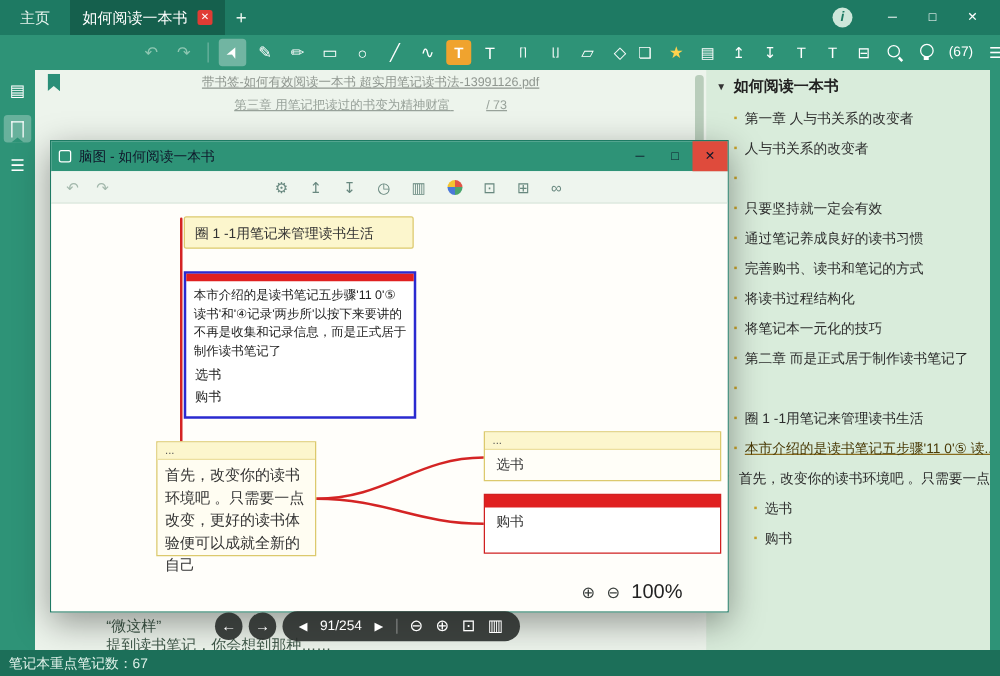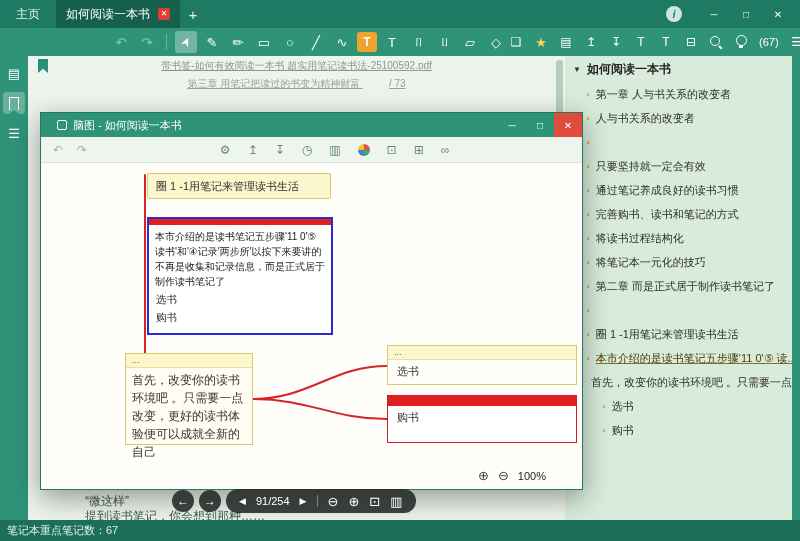--- a/index.html
+++ b/index.html
@@ -63,21 +63,21 @@
 .s-tri{font-size:8px;color:#333;font-weight:normal}
 .s-row{display:flex;align-items:center;gap:6px;height:24px;padding-left:22px;font-size:11px;color:#2d2d2d;white-space:nowrap;overflow:hidden}
 .s-row .s-bullet{font-size:8px;color:#c9a227;flex:0 0 auto}
 .s-row.indent{padding-left:38px}
 .s-row.sel .s-label{text-decoration:underline;text-decoration-color:#8a6d1f;color:#4a3b08}
 .s-row.expand{padding-left:12px}
 .sidescroll{position:absolute;left:792px;top:56px;width:8px;height:464px;background:#2e9377}
 
 
 .mmwin{position:absolute;left:40px;top:112px;width:543px;height:378px;background:#fff;border:1px solid #1e7a63;box-shadow:0 8px 26px rgba(0,0,0,.38);z-index:40}
-.mm-titlebar{height:24px;background:#2e9377;display:flex;align-items:center;color:#ffffff;padding-left:16px}
+.mm-titlebar{height:24px;background:#2e9377;display:flex;align-items:center;color:#0f172a;padding-left:6px}
 .mm-ticon{width:10px;height:10px;border:1.5px solid #fff;border-radius:2px;margin-right:6px}
 .mm-title{font-size:11px}
 .mm-controls{margin-left:auto;display:flex;height:24px}
 .mm-btn{width:28px;height:24px;display:flex;align-items:center;justify-content:center;font-size:10px}
 .mm-btn.close{background:#df4b3c}
 .mm-toolbar{height:26px;background:#eef5ee;border-bottom:1px solid #d5e3d7;display:flex;align-items:center}
 .mm-left{display:flex;gap:14px;padding-left:12px;color:#a3b8ac;font-size:12px}
 .mm-center{flex:1;display:flex;justify-content:center;gap:17px;color:#68887f;font-size:12px;align-items:center}
 .palette-icon{width:12px;height:12px;border-radius:50%;background:conic-gradient(#e05545 0 25%,#4aa56d 25% 50%,#4a78d8 50% 75%,#f3c431 75% 100%)}
 .mm-canvas{position:relative;width:541px;height:326px;background:#fffefa;overflow:hidden}
@@ -90,21 +90,21 @@
 .detail-text{font-size:10px;line-height:1.5;padding:4px 6px 2px 6px;color:#222}
 .detail-item{font-size:10.5px;padding:2px 7px;color:#222}
 .notebox{left:84px;top:190px;width:128px;height:92px;background:#fffdf2;border:1px solid #dcc96d}
 .note-head{height:14px;background:#fcf6cd;font-size:9px;line-height:12px;padding:0 6px;color:#555;border-bottom:1px solid #ecdf9e}
 .note-body{font-size:12px;line-height:1.5;padding:3px 6px;color:#333}
 .rightbox1{left:346px;top:182px;width:190px;height:40px;background:#fffef8;border:1px solid #dcc96d}
 .right-body{font-size:11px;padding:4px 9px;color:#333}
 .rightbox2{left:346px;top:232px;width:190px;height:48px;background:#fff;border:1.5px solid #d02020}
 .redbar2{height:10px;background:#e02020}
 .mm-zoom{position:absolute;right:36px;bottom:6px;display:flex;align-items:center;gap:9px;color:#3a3f3d;font-size:13px}
-.mm-zoom .zoomval{font-size:11px;color:#222}
+.mm-zoom .zoomval{font-size:16px;color:#222}
 
 
 .navwrap{position:absolute;left:172px;top:489px;display:flex;align-items:center;gap:5px;z-index:45}
 .nav-circle{width:22px;height:22px;border-radius:50%;background:rgba(40,44,42,.9);color:#fff;display:flex;align-items:center;justify-content:center;font-size:12px}
 .navbar{height:24px;border-radius:12px;background:rgba(40,44,42,.9);display:flex;align-items:center;gap:10px;padding:0 13px;color:#fff}
 .navbar .pg{font-size:11px}
 .navbar .arr{font-size:9px}
 .navbar .ndiv{width:1px;height:12px;background:rgba(255,255,255,.35)}
 .navbar .gly{font-size:13px}
 
@@ -176,21 +176,21 @@
     <div class="rail-btn">▤</div>
     <div class="rail-btn active">
         <span class="bm"></span>
       </div>
     <div class="rail-btn">☰</div>
   </div>
 
   <div class="pdf">
     <span class="pdf-bm"></span>
     <div class="pdf-head">
-      <div class="pdf-file">带书签-如何有效阅读一本书 超实用笔记读书法-25100592.pdf</div>
+      <div class="pdf-file">带书签-如何有效阅读一本书 超实用笔记读书法-13991126.pdf</div>
       <div class="pdf-chapline">
         <span>第三章 用笔记把读过的书变为精神财富</span>
         <span class="pdf-pageref">/ 73</span>
       </div>
     </div>
     <div class="pdf-line1">“微这样”</div>
     <div class="pdf-line2">提到读书笔记，你会想到那种……</div>
     <div class="pdf-scroll">
         <div class="thumb"></div>
       </div>

